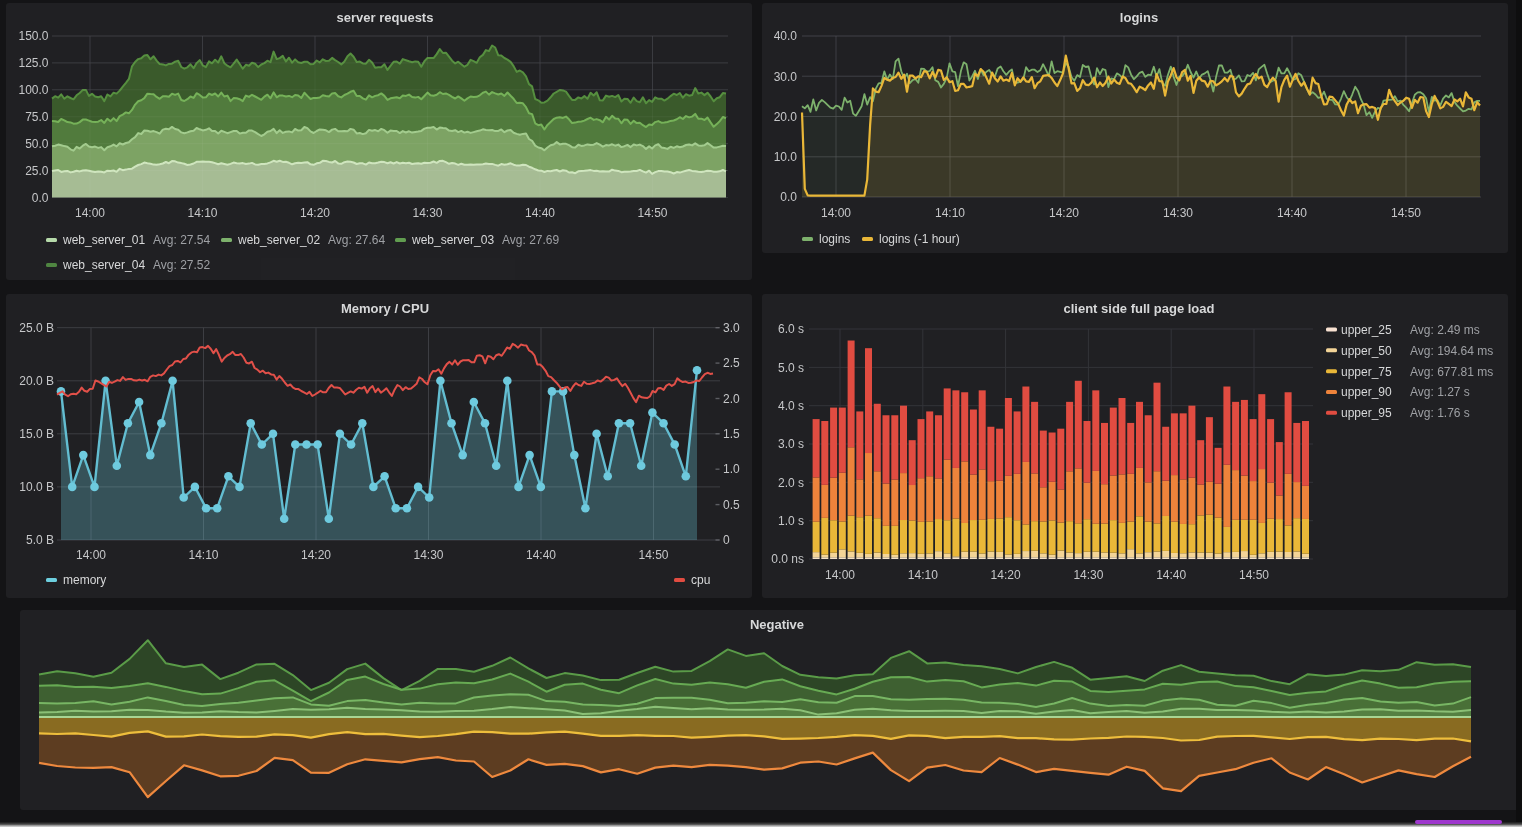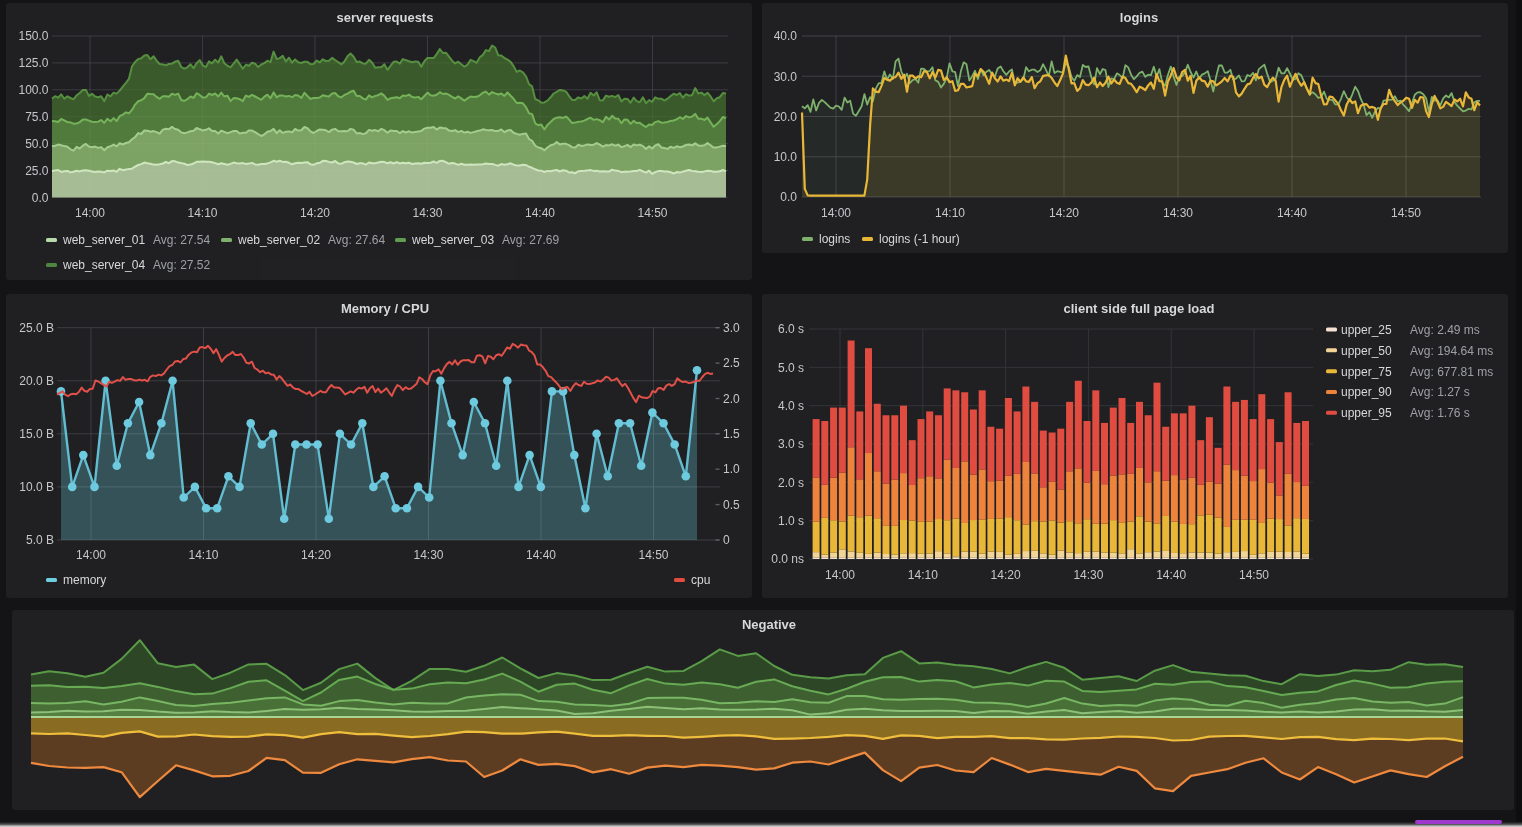--- a/index.html
+++ b/index.html
@@ -556,21 +556,21 @@
         <text x="579.0" y="81.5" font-size="12" fill="#d8d9da">upper_75</text>
         <text x="648.0" y="81.5" font-size="12" fill="#9fa1a5">Avg: 677.81 ms</text>
         <rect x="564" y="96.0" width="11" height="4" rx="1.5" fill="#ef843c"></rect>
         <text x="579.0" y="102.3" font-size="12" fill="#d8d9da">upper_90</text>
         <text x="648.0" y="102.3" font-size="12" fill="#9fa1a5">Avg: 1.27 s</text>
         <rect x="564" y="116.8" width="11" height="4" rx="1.5" fill="#e24d42"></rect>
         <text x="579.0" y="123.1" font-size="12" fill="#d8d9da">upper_95</text>
         <text x="648.0" y="123.1" font-size="12" fill="#9fa1a5">Avg: 1.76 s</text>
       </svg>
     </div>
-<div class="panel" style="left:12px;top:610px;width:1502px;height:200px">
+<div class="panel" style="left:20px;top:610px;width:1502px;height:200px">
       <svg width="1502" height="200">
         <polygon fill="#568143" fill-opacity="1.0" points="19.0,102.5 37.1,101.9 55.3,100.7 73.4,101.6 91.5,101.3 109.6,99.7 127.8,99.9 145.9,101.6 164.0,102.8 182.1,102.6 200.3,101.2 218.4,102.1 236.5,102.4 254.6,100.9 272.8,99.0 290.9,99.8 309.0,99.2 327.2,97.8 345.3,99.0 363.4,99.4 381.5,100.2 399.7,101.6 417.8,101.8 435.9,101.0 454.0,100.7 472.2,99.1 490.3,97.1 508.4,98.2 526.5,99.3 544.7,100.6 562.8,103.9 580.9,103.2 599.1,100.8 617.2,99.1 635.3,96.7 653.4,98.0 671.6,99.2 689.7,98.3 707.8,99.5 725.9,99.8 744.1,99.6 762.2,98.8 780.3,100.3 798.4,104.6 816.6,103.3 834.7,99.7 852.8,98.7 870.9,100.3 889.1,100.9 907.2,101.0 925.3,100.8 943.5,100.9 961.6,102.9 979.7,101.0 997.8,101.2 1016.0,103.8 1034.1,101.6 1052.2,99.9 1070.3,103.3 1088.5,102.1 1106.6,100.9 1124.7,102.7 1142.8,101.5 1161.0,98.8 1179.1,98.7 1197.2,99.9 1215.4,100.0 1233.5,100.5 1251.6,101.8 1269.7,102.4 1287.9,101.5 1306.0,102.6 1324.1,101.6 1342.2,99.4 1360.4,99.2 1378.5,100.7 1396.6,100.4 1414.7,101.3 1432.9,101.7 1451.0,99.9 1451.0,107.0 1432.9,107.0 1414.7,107.0 1396.6,107.0 1378.5,107.0 1360.4,107.0 1342.2,107.0 1324.1,107.0 1306.0,107.0 1287.9,107.0 1269.7,107.0 1251.6,107.0 1233.5,107.0 1215.4,107.0 1197.2,107.0 1179.1,107.0 1161.0,107.0 1142.8,107.0 1124.7,107.0 1106.6,107.0 1088.5,107.0 1070.3,107.0 1052.2,107.0 1034.1,107.0 1016.0,107.0 997.8,107.0 979.7,107.0 961.6,107.0 943.5,107.0 925.3,107.0 907.2,107.0 889.1,107.0 870.9,107.0 852.8,107.0 834.7,107.0 816.6,107.0 798.4,107.0 780.3,107.0 762.2,107.0 744.1,107.0 725.9,107.0 707.8,107.0 689.7,107.0 671.6,107.0 653.4,107.0 635.3,107.0 617.2,107.0 599.1,107.0 580.9,107.0 562.8,107.0 544.7,107.0 526.5,107.0 508.4,107.0 490.3,107.0 472.2,107.0 454.0,107.0 435.9,107.0 417.8,107.0 399.7,107.0 381.5,107.0 363.4,107.0 345.3,107.0 327.2,107.0 309.0,107.0 290.9,107.0 272.8,107.0 254.6,107.0 236.5,107.0 218.4,107.0 200.3,107.0 182.1,107.0 164.0,107.0 145.9,107.0 127.8,107.0 109.6,107.0 91.5,107.0 73.4,107.0 55.3,107.0 37.1,107.0 19.0,107.0"></polygon>
         <polygon fill="#4a7138" fill-opacity="1.0" points="19.0,93.1 37.1,93.6 55.3,93.0 73.4,91.3 91.5,94.4 109.6,91.7 127.8,87.4 145.9,91.0 164.0,95.1 182.1,96.1 200.3,94.0 218.4,92.7 236.5,90.6 254.6,88.2 272.8,87.4 290.9,94.4 309.0,95.8 327.2,91.1 345.3,89.9 363.4,92.5 381.5,94.4 399.7,92.7 417.8,93.6 435.9,93.4 454.0,87.5 472.2,85.6 490.3,84.2 508.4,84.7 526.5,91.1 544.7,91.8 562.8,94.5 580.9,95.0 599.1,96.1 617.2,93.7 635.3,88.1 653.4,87.8 671.6,87.7 689.7,89.7 707.8,93.2 725.9,92.7 744.1,91.2 762.2,92.0 780.3,89.2 798.4,92.2 816.6,92.8 834.7,86.1 852.8,86.1 870.9,89.3 889.1,89.7 907.2,89.1 925.3,88.8 943.5,89.8 961.6,92.6 979.7,92.7 997.8,94.0 1016.0,96.9 1034.1,93.5 1052.2,88.0 1070.3,93.6 1088.5,96.1 1106.6,95.0 1124.7,95.7 1142.8,90.6 1161.0,88.5 1179.1,89.7 1197.2,94.8 1215.4,95.8 1233.5,90.8 1251.6,93.1 1269.7,97.7 1287.9,94.8 1306.0,93.0 1324.1,89.4 1342.2,88.0 1360.4,91.6 1378.5,92.7 1396.6,91.9 1414.7,95.6 1432.9,93.6 1451.0,87.1 1451.0,99.9 1432.9,101.7 1414.7,101.3 1396.6,100.4 1378.5,100.7 1360.4,99.2 1342.2,99.4 1324.1,101.6 1306.0,102.6 1287.9,101.5 1269.7,102.4 1251.6,101.8 1233.5,100.5 1215.4,100.0 1197.2,99.9 1179.1,98.7 1161.0,98.8 1142.8,101.5 1124.7,102.7 1106.6,100.9 1088.5,102.1 1070.3,103.3 1052.2,99.9 1034.1,101.6 1016.0,103.8 997.8,101.2 979.7,101.0 961.6,102.9 943.5,100.9 925.3,100.8 907.2,101.0 889.1,100.9 870.9,100.3 852.8,98.7 834.7,99.7 816.6,103.3 798.4,104.6 780.3,100.3 762.2,98.8 744.1,99.6 725.9,99.8 707.8,99.5 689.7,98.3 671.6,99.2 653.4,98.0 635.3,96.7 617.2,99.1 599.1,100.8 580.9,103.2 562.8,103.9 544.7,100.6 526.5,99.3 508.4,98.2 490.3,97.1 472.2,99.1 454.0,100.7 435.9,101.0 417.8,101.8 399.7,101.6 381.5,100.2 363.4,99.4 345.3,99.0 327.2,97.8 309.0,99.2 290.9,99.8 272.8,99.0 254.6,100.9 236.5,102.4 218.4,102.1 200.3,101.2 182.1,102.6 164.0,102.8 145.9,101.6 127.8,99.9 109.6,99.7 91.5,101.3 73.4,101.6 55.3,100.7 37.1,101.9 19.0,102.5"></polygon>
         <polygon fill="#3f6132" fill-opacity="1.0" points="19.0,75.8 37.1,75.3 55.3,77.1 73.4,76.8 91.5,77.9 109.6,76.0 127.8,73.3 145.9,76.9 164.0,81.1 182.1,84.3 200.3,83.6 218.4,78.1 236.5,71.7 254.6,70.3 272.8,80.6 290.9,91.2 309.0,82.5 327.2,69.9 345.3,66.6 363.4,74.0 381.5,79.8 399.7,78.6 417.8,74.3 435.9,72.4 454.0,73.3 472.2,69.5 490.3,63.6 508.4,71.7 526.5,81.7 544.7,74.8 562.8,73.6 580.9,79.8 599.1,83.2 617.2,75.4 635.3,69.0 653.4,73.6 671.6,74.8 689.7,72.5 707.8,74.2 725.9,77.8 744.1,71.7 762.2,69.4 780.3,76.3 798.4,80.7 816.6,84.4 834.7,78.7 852.8,71.8 870.9,67.3 889.1,67.0 907.2,71.6 925.3,69.9 943.5,71.3 961.6,77.4 979.7,74.6 997.8,73.1 1016.0,75.6 1034.1,70.8 1052.2,71.6 1070.3,80.9 1088.5,82.1 1106.6,80.8 1124.7,79.4 1142.8,73.7 1161.0,74.7 1179.1,71.9 1197.2,71.5 1215.4,76.1 1233.5,77.2 1251.6,81.1 1269.7,85.0 1287.9,82.7 1306.0,81.4 1324.1,75.0 1342.2,70.5 1360.4,73.6 1378.5,77.8 1396.6,77.3 1414.7,73.6 1432.9,71.8 1451.0,71.3 1451.0,87.1 1432.9,93.6 1414.7,95.6 1396.6,91.9 1378.5,92.7 1360.4,91.6 1342.2,88.0 1324.1,89.4 1306.0,93.0 1287.9,94.8 1269.7,97.7 1251.6,93.1 1233.5,90.8 1215.4,95.8 1197.2,94.8 1179.1,89.7 1161.0,88.5 1142.8,90.6 1124.7,95.7 1106.6,95.0 1088.5,96.1 1070.3,93.6 1052.2,88.0 1034.1,93.5 1016.0,96.9 997.8,94.0 979.7,92.7 961.6,92.6 943.5,89.8 925.3,88.8 907.2,89.1 889.1,89.7 870.9,89.3 852.8,86.1 834.7,86.1 816.6,92.8 798.4,92.2 780.3,89.2 762.2,92.0 744.1,91.2 725.9,92.7 707.8,93.2 689.7,89.7 671.6,87.7 653.4,87.8 635.3,88.1 617.2,93.7 599.1,96.1 580.9,95.0 562.8,94.5 544.7,91.8 526.5,91.1 508.4,84.7 490.3,84.2 472.2,85.6 454.0,87.5 435.9,93.4 417.8,93.6 399.7,92.7 381.5,94.4 363.4,92.5 345.3,89.9 327.2,91.1 309.0,95.8 290.9,94.4 272.8,87.4 254.6,88.2 236.5,90.6 218.4,92.7 200.3,94.0 182.1,96.1 164.0,95.1 145.9,91.0 127.8,87.4 109.6,91.7 91.5,94.4 73.4,91.3 55.3,93.0 37.1,93.6 19.0,93.1"></polygon>
         <polygon fill="#2e4727" fill-opacity="1.0" points="19.0,64.5 37.1,61.3 55.3,63.3 73.4,66.7 91.5,62.7 109.6,48.9 127.8,30.2 145.9,53.3 164.0,56.9 182.1,54.6 200.3,69.1 218.4,62.7 236.5,54.4 254.6,53.8 272.8,65.1 290.9,80.1 309.0,72.7 327.2,59.1 345.3,53.6 363.4,68.1 381.5,80.1 399.7,70.9 417.8,58.9 435.9,59.0 454.0,61.8 472.2,55.8 490.3,47.5 508.4,58.4 526.5,68.0 544.7,63.1 562.8,65.5 580.9,70.1 599.1,69.8 617.2,63.0 635.3,56.7 653.4,61.6 671.6,60.9 689.7,51.1 707.8,39.4 725.9,45.9 744.1,43.3 762.2,56.0 780.3,64.8 798.4,67.3 816.6,68.4 834.7,65.2 852.8,64.2 870.9,47.9 889.1,41.2 907.2,53.4 925.3,52.5 943.5,55.1 961.6,56.2 979.7,59.0 997.8,63.4 1016.0,57.0 1034.1,51.9 1052.2,57.8 1070.3,69.7 1088.5,68.1 1106.6,66.3 1124.7,71.0 1142.8,60.7 1161.0,55.1 1179.1,61.8 1197.2,63.4 1215.4,65.2 1233.5,65.7 1251.6,71.1 1269.7,74.2 1287.9,64.2 1306.0,66.1 1324.1,64.6 1342.2,60.2 1360.4,61.3 1378.5,59.8 1396.6,52.2 1414.7,54.7 1432.9,54.3 1451.0,57.1 1451.0,71.3 1432.9,71.8 1414.7,73.6 1396.6,77.3 1378.5,77.8 1360.4,73.6 1342.2,70.5 1324.1,75.0 1306.0,81.4 1287.9,82.7 1269.7,85.0 1251.6,81.1 1233.5,77.2 1215.4,76.1 1197.2,71.5 1179.1,71.9 1161.0,74.7 1142.8,73.7 1124.7,79.4 1106.6,80.8 1088.5,82.1 1070.3,80.9 1052.2,71.6 1034.1,70.8 1016.0,75.6 997.8,73.1 979.7,74.6 961.6,77.4 943.5,71.3 925.3,69.9 907.2,71.6 889.1,67.0 870.9,67.3 852.8,71.8 834.7,78.7 816.6,84.4 798.4,80.7 780.3,76.3 762.2,69.4 744.1,71.7 725.9,77.8 707.8,74.2 689.7,72.5 671.6,74.8 653.4,73.6 635.3,69.0 617.2,75.4 599.1,83.2 580.9,79.8 562.8,73.6 544.7,74.8 526.5,81.7 508.4,71.7 490.3,63.6 472.2,69.5 454.0,73.3 435.9,72.4 417.8,74.3 399.7,78.6 381.5,79.8 363.4,74.0 345.3,66.6 327.2,69.9 309.0,82.5 290.9,91.2 272.8,80.6 254.6,70.3 236.5,71.7 218.4,78.1 200.3,83.6 182.1,84.3 164.0,81.1 145.9,76.9 127.8,73.3 109.6,76.0 91.5,77.9 73.4,76.8 55.3,77.1 37.1,75.3 19.0,75.8"></polygon>
         <polygon fill="#8a6c22" fill-opacity="1.0" points="19.0,107.0 37.1,107.0 55.3,107.0 73.4,107.0 91.5,107.0 109.6,107.0 127.8,107.0 145.9,107.0 164.0,107.0 182.1,107.0 200.3,107.0 218.4,107.0 236.5,107.0 254.6,107.0 272.8,107.0 290.9,107.0 309.0,107.0 327.2,107.0 345.3,107.0 363.4,107.0 381.5,107.0 399.7,107.0 417.8,107.0 435.9,107.0 454.0,107.0 472.2,107.0 490.3,107.0 508.4,107.0 526.5,107.0 544.7,107.0 562.8,107.0 580.9,107.0 599.1,107.0 617.2,107.0 635.3,107.0 653.4,107.0 671.6,107.0 689.7,107.0 707.8,107.0 725.9,107.0 744.1,107.0 762.2,107.0 780.3,107.0 798.4,107.0 816.6,107.0 834.7,107.0 852.8,107.0 870.9,107.0 889.1,107.0 907.2,107.0 925.3,107.0 943.5,107.0 961.6,107.0 979.7,107.0 997.8,107.0 1016.0,107.0 1034.1,107.0 1052.2,107.0 1070.3,107.0 1088.5,107.0 1106.6,107.0 1124.7,107.0 1142.8,107.0 1161.0,107.0 1179.1,107.0 1197.2,107.0 1215.4,107.0 1233.5,107.0 1251.6,107.0 1269.7,107.0 1287.9,107.0 1306.0,107.0 1324.1,107.0 1342.2,107.0 1360.4,107.0 1378.5,107.0 1396.6,107.0 1414.7,107.0 1432.9,107.0 1451.0,107.0 1451.0,131.4 1432.9,128.5 1414.7,128.7 1396.6,130.1 1378.5,129.0 1360.4,128.6 1342.2,130.2 1324.1,129.2 1306.0,126.8 1287.9,127.2 1269.7,129.0 1251.6,127.3 1233.5,125.9 1215.4,126.0 1197.2,126.7 1179.1,130.0 1161.0,130.5 1142.8,128.0 1124.7,126.8 1106.6,126.5 1088.5,127.8 1070.3,128.5 1052.2,129.7 1034.1,129.4 1016.0,128.2 997.8,128.2 979.7,126.2 961.6,126.9 943.5,126.8 925.3,128.2 907.2,125.9 889.1,125.4 870.9,128.9 852.8,125.8 834.7,125.2 816.6,126.8 798.4,128.0 780.3,128.6 762.2,128.8 744.1,126.3 725.9,125.1 707.8,125.7 689.7,126.8 671.6,127.6 653.4,126.0 635.3,125.8 617.2,125.2 599.1,125.8 580.9,125.8 562.8,123.6 544.7,121.6 526.5,122.3 508.4,123.7 490.3,123.6 472.2,122.1 454.0,121.7 435.9,124.1 417.8,126.0 399.7,127.1 381.5,125.6 363.4,123.9 345.3,124.1 327.2,122.2 309.0,124.2 290.9,127.7 272.8,125.1 254.6,124.4 236.5,126.6 218.4,126.9 200.3,126.2 182.1,124.5 164.0,126.3 145.9,126.6 127.8,121.4 109.6,122.9 91.5,126.6 73.4,125.0 55.3,123.4 37.1,124.0 19.0,123.4"></polygon>
         <polygon fill="#5e3e22" fill-opacity="1.0" points="19.0,123.4 37.1,124.0 55.3,123.4 73.4,125.0 91.5,126.6 109.6,122.9 127.8,121.4 145.9,126.6 164.0,126.3 182.1,124.5 200.3,126.2 218.4,126.9 236.5,126.6 254.6,124.4 272.8,125.1 290.9,127.7 309.0,124.2 327.2,122.2 345.3,124.1 363.4,123.9 381.5,125.6 399.7,127.1 417.8,126.0 435.9,124.1 454.0,121.7 472.2,122.1 490.3,123.6 508.4,123.7 526.5,122.3 544.7,121.6 562.8,123.6 580.9,125.8 599.1,125.8 617.2,125.2 635.3,125.8 653.4,126.0 671.6,127.6 689.7,126.8 707.8,125.7 725.9,125.1 744.1,126.3 762.2,128.8 780.3,128.6 798.4,128.0 816.6,126.8 834.7,125.2 852.8,125.8 870.9,128.9 889.1,125.4 907.2,125.9 925.3,128.2 943.5,126.8 961.6,126.9 979.7,126.2 997.8,128.2 1016.0,128.2 1034.1,129.4 1052.2,129.7 1070.3,128.5 1088.5,127.8 1106.6,126.5 1124.7,126.8 1142.8,128.0 1161.0,130.5 1179.1,130.0 1197.2,126.7 1215.4,126.0 1233.5,125.9 1251.6,127.3 1269.7,129.0 1287.9,127.2 1306.0,126.8 1324.1,129.2 1342.2,130.2 1360.4,128.6 1378.5,129.0 1396.6,130.1 1414.7,128.7 1432.9,128.5 1451.0,131.4 1451.0,146.7 1432.9,156.3 1414.7,167.0 1396.6,164.1 1378.5,160.4 1360.4,166.5 1342.2,172.5 1324.1,164.3 1306.0,157.1 1287.9,169.5 1269.7,162.5 1251.6,148.3 1233.5,152.7 1215.4,159.2 1197.2,162.5 1179.1,165.8 1161.0,181.2 1142.8,178.3 1124.7,160.9 1106.6,156.7 1088.5,164.7 1070.3,162.9 1052.2,160.8 1034.1,158.9 1016.0,162.1 997.8,154.6 979.7,148.0 961.6,162.2 943.5,160.5 925.3,155.0 907.2,157.7 889.1,171.1 870.9,160.1 852.8,142.6 834.7,148.4 816.6,154.5 798.4,151.5 780.3,152.7 762.2,158.4 744.1,159.6 725.9,157.1 707.8,155.6 689.7,154.8 671.6,157.1 653.4,155.7 635.3,157.6 617.2,163.7 599.1,159.2 580.9,162.4 562.8,156.1 544.7,153.8 526.5,154.9 508.4,149.3 490.3,160.5 472.2,167.0 454.0,151.5 435.9,150.5 417.8,147.2 399.7,149.1 381.5,152.4 363.4,150.8 345.3,149.3 327.2,154.2 309.0,162.8 290.9,162.7 272.8,150.2 254.6,147.9 236.5,161.0 218.4,165.8 200.3,166.3 182.1,160.4 164.0,155.3 145.9,171.0 127.8,187.1 109.6,162.2 91.5,157.1 73.4,157.8 55.3,157.5 37.1,156.0 19.0,152.9"></polygon>
         <polyline fill="none" stroke="#5b9c49" stroke-width="2" stroke-opacity="1.0" stroke-linejoin="round" points="19.0,64.5 37.1,61.3 55.3,63.3 73.4,66.7 91.5,62.7 109.6,48.9 127.8,30.2 145.9,53.3 164.0,56.9 182.1,54.6 200.3,69.1 218.4,62.7 236.5,54.4 254.6,53.8 272.8,65.1 290.9,80.1 309.0,72.7 327.2,59.1 345.3,53.6 363.4,68.1 381.5,80.1 399.7,70.9 417.8,58.9 435.9,59.0 454.0,61.8 472.2,55.8 490.3,47.5 508.4,58.4 526.5,68.0 544.7,63.1 562.8,65.5 580.9,70.1 599.1,69.8 617.2,63.0 635.3,56.7 653.4,61.6 671.6,60.9 689.7,51.1 707.8,39.4 725.9,45.9 744.1,43.3 762.2,56.0 780.3,64.8 798.4,67.3 816.6,68.4 834.7,65.2 852.8,64.2 870.9,47.9 889.1,41.2 907.2,53.4 925.3,52.5 943.5,55.1 961.6,56.2 979.7,59.0 997.8,63.4 1016.0,57.0 1034.1,51.9 1052.2,57.8 1070.3,69.7 1088.5,68.1 1106.6,66.3 1124.7,71.0 1142.8,60.7 1161.0,55.1 1179.1,61.8 1197.2,63.4 1215.4,65.2 1233.5,65.7 1251.6,71.1 1269.7,74.2 1287.9,64.2 1306.0,66.1 1324.1,64.6 1342.2,60.2 1360.4,61.3 1378.5,59.8 1396.6,52.2 1414.7,54.7 1432.9,54.3 1451.0,57.1"></polyline>
         <polyline fill="none" stroke="#68ab54" stroke-width="2" stroke-opacity="1.0" stroke-linejoin="round" points="19.0,75.8 37.1,75.3 55.3,77.1 73.4,76.8 91.5,77.9 109.6,76.0 127.8,73.3 145.9,76.9 164.0,81.1 182.1,84.3 200.3,83.6 218.4,78.1 236.5,71.7 254.6,70.3 272.8,80.6 290.9,91.2 309.0,82.5 327.2,69.9 345.3,66.6 363.4,74.0 381.5,79.8 399.7,78.6 417.8,74.3 435.9,72.4 454.0,73.3 472.2,69.5 490.3,63.6 508.4,71.7 526.5,81.7 544.7,74.8 562.8,73.6 580.9,79.8 599.1,83.2 617.2,75.4 635.3,69.0 653.4,73.6 671.6,74.8 689.7,72.5 707.8,74.2 725.9,77.8 744.1,71.7 762.2,69.4 780.3,76.3 798.4,80.7 816.6,84.4 834.7,78.7 852.8,71.8 870.9,67.3 889.1,67.0 907.2,71.6 925.3,69.9 943.5,71.3 961.6,77.4 979.7,74.6 997.8,73.1 1016.0,75.6 1034.1,70.8 1052.2,71.6 1070.3,80.9 1088.5,82.1 1106.6,80.8 1124.7,79.4 1142.8,73.7 1161.0,74.7 1179.1,71.9 1197.2,71.5 1215.4,76.1 1233.5,77.2 1251.6,81.1 1269.7,85.0 1287.9,82.7 1306.0,81.4 1324.1,75.0 1342.2,70.5 1360.4,73.6 1378.5,77.8 1396.6,77.3 1414.7,73.6 1432.9,71.8 1451.0,71.3"></polyline>
         <polyline fill="none" stroke="#79b765" stroke-width="2" stroke-opacity="1.0" stroke-linejoin="round" points="19.0,93.1 37.1,93.6 55.3,93.0 73.4,91.3 91.5,94.4 109.6,91.7 127.8,87.4 145.9,91.0 164.0,95.1 182.1,96.1 200.3,94.0 218.4,92.7 236.5,90.6 254.6,88.2 272.8,87.4 290.9,94.4 309.0,95.8 327.2,91.1 345.3,89.9 363.4,92.5 381.5,94.4 399.7,92.7 417.8,93.6 435.9,93.4 454.0,87.5 472.2,85.6 490.3,84.2 508.4,84.7 526.5,91.1 544.7,91.8 562.8,94.5 580.9,95.0 599.1,96.1 617.2,93.7 635.3,88.1 653.4,87.8 671.6,87.7 689.7,89.7 707.8,93.2 725.9,92.7 744.1,91.2 762.2,92.0 780.3,89.2 798.4,92.2 816.6,92.8 834.7,86.1 852.8,86.1 870.9,89.3 889.1,89.7 907.2,89.1 925.3,88.8 943.5,89.8 961.6,92.6 979.7,92.7 997.8,94.0 1016.0,96.9 1034.1,93.5 1052.2,88.0 1070.3,93.6 1088.5,96.1 1106.6,95.0 1124.7,95.7 1142.8,90.6 1161.0,88.5 1179.1,89.7 1197.2,94.8 1215.4,95.8 1233.5,90.8 1251.6,93.1 1269.7,97.7 1287.9,94.8 1306.0,93.0 1324.1,89.4 1342.2,88.0 1360.4,91.6 1378.5,92.7 1396.6,91.9 1414.7,95.6 1432.9,93.6 1451.0,87.1"></polyline>

